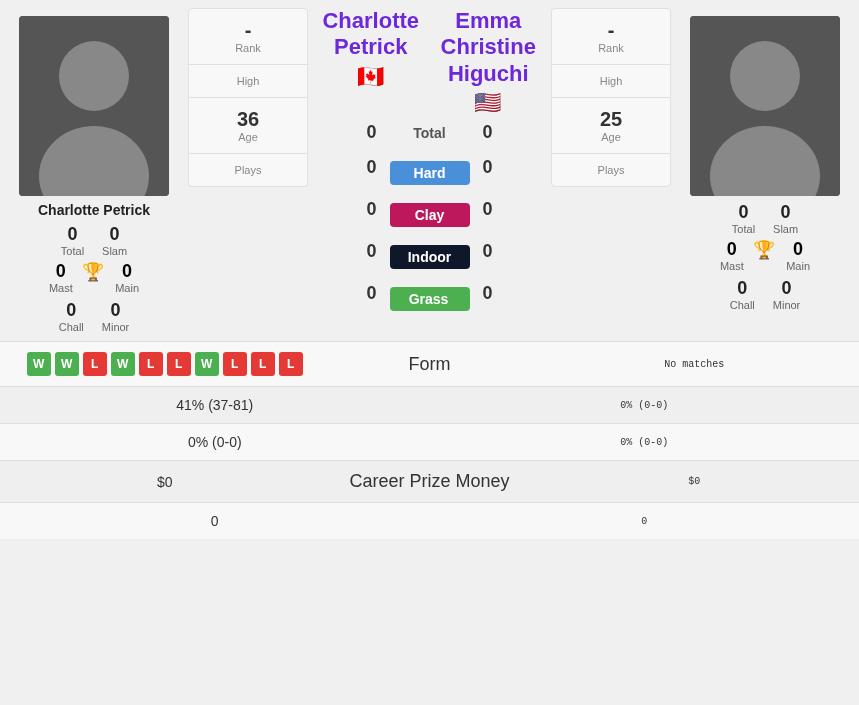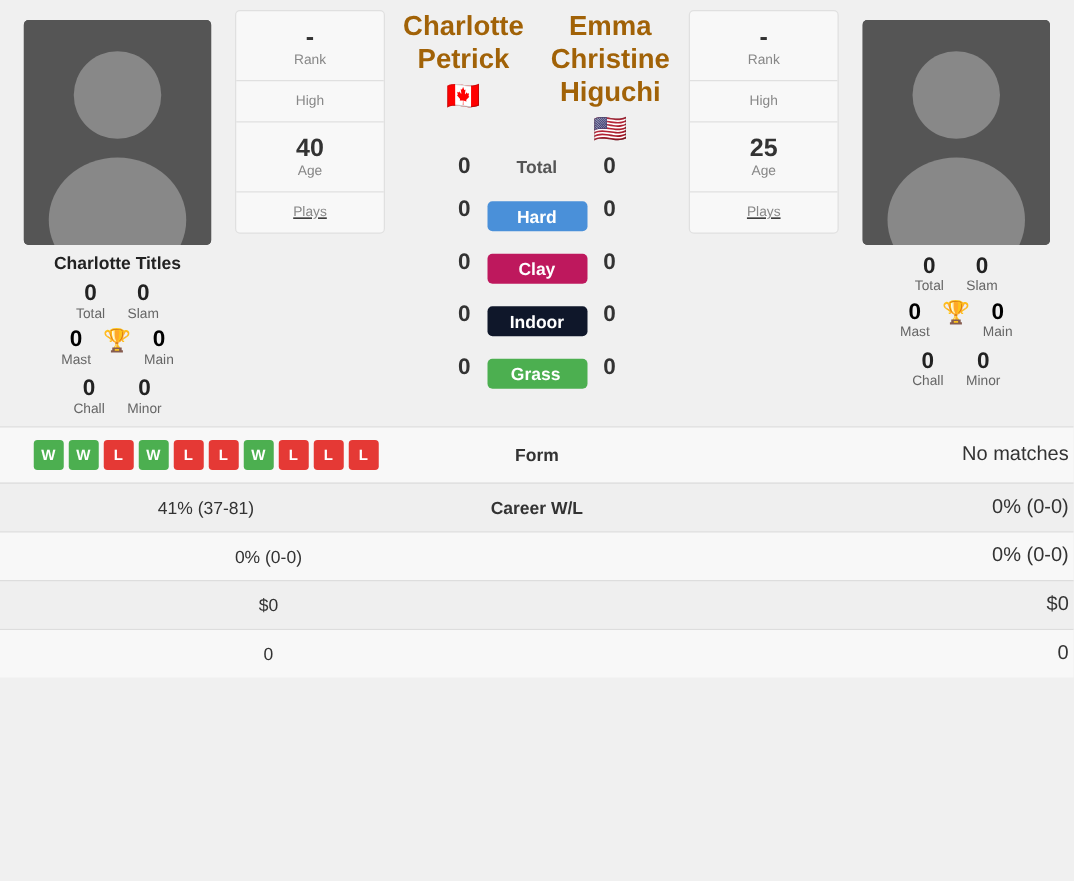--- a/index.html
+++ b/index.html
@@ -95,36 +95,35 @@
       align-self: flex-start;
       margin-top: 0;
     }
     .middle-card-cell {
       padding: 10px 8px;
       border-bottom: 1px solid #e0e0e0;
       text-align: center;
     }
     .middle-card-cell:last-child {
       border-bottom: none;
-      text-decoration: underline;
     }
     .middle-card-cell .big-val {
       font-size: 20px;
       font-weight: bold;
       color: #333;
     }
     .middle-card-cell .sub-lbl {
       font-size: 11px;
       color: #888;
     }
     .player-title {
       font-size: 22px;
       font-weight: bold;
       text-align: center;
-      color: #a16207;
+      color: #6d28d9;
       line-height: 1.2;
     }
     .flag-emoji {
       font-size: 22px;
       text-align: center;
       margin: 3px 0;
     }
 
     .score-row {
       display: flex;
@@ -190,31 +189,32 @@
     .stats-row .left-val {
       flex: 1;
       text-align: center;
       font-size: 14px;
       color: #333;
       padding: 10px 4px;
     }
     .stats-row .center-label {
       flex: 0 0 200px;
       text-align: center;
-      font-size: 14px;
-      font-weight: bold;
+      font-size: 18px;
+      font-weight: normal;
       color: #333;
       padding: 10px 4px;
     }
     .stats-row .right-val {
       flex: 1;
-      text-align: right;
-      font-size: 16px;
+      text-align: center;
+      font-size: 10px;
       color: #333;
       padding: 10px 4px;
+      font-family: Liberation Mono, monospace;
     }
 
     
     .form-badges {
       display: flex;
       gap: 4px;
       flex-wrap: wrap;
       justify-content: center;
     }
     .form-badge {
@@ -265,21 +265,21 @@
   <div class="main-row">
 
     <div class="player-card">
       <div class="player-avatar">
         <svg viewBox="0 0 150 180" xmlns="http://www.w3.org/2000/svg">
           <rect width="150" height="180" fill="#555"></rect>
           <circle cx="75" cy="60" r="35" fill="#888"></circle>
           <ellipse cx="75" cy="160" rx="55" ry="50" fill="#888"></ellipse>
         </svg>
       </div>
-      <div class="player-name">Charlotte Titles</div>
+      <div class="player-name">Charlotte Petrick</div>
       <div class="player-stats-row">
         <div class="player-stat">
           <span class="val">0</span>
           <span class="lbl">Total</span>
         </div>
         <div class="player-stat">
           <span class="val">0</span>
           <span class="lbl">Slam</span>
         </div>
       </div>
@@ -310,21 +310,21 @@
 
     <div class="middle-card">
       <div class="middle-card-cell">
         <div class="big-val">-</div>
         <div class="sub-lbl">Rank</div>
       </div>
       <div class="middle-card-cell">
         <div class="sub-lbl">High</div>
       </div>
       <div class="middle-card-cell">
-        <div class="big-val">40</div>
+        <div class="big-val">36</div>
         <div class="sub-lbl">Age</div>
       </div>
       <div class="middle-card-cell">
         <div class="sub-lbl">Plays</div>
       </div>
     </div>
 
     <div class="center-col">
       <div class="center-top">
 
@@ -458,31 +458,31 @@
             <span class="form-badge l">L</span>
             <span class="form-badge l">L</span>
           </div>
       </div>
       <div class="center-label">Form</div>
       <div class="right-val no-matches">No matches</div>
     </div>
 
     <div class="stats-row">
       <div class="left-val">41% (37-81)</div>
-      <div class="center-label">Career W/L</div>
       <div class="right-val">0% (0-0)</div>
     </div>
 
     <div class="stats-row">
       <div class="left-val">0% (0-0)</div>
       <div class="right-val">0% (0-0)</div>
     </div>
 
     <div class="stats-row">
       <div class="left-val">$0</div>
+      <div class="center-label">Career Prize Money</div>
       <div class="right-val">$0</div>
     </div>
 
     <div class="stats-row">
       <div class="left-val">0</div>
       <div class="right-val">0</div>
     </div>
 
   </div>
 

